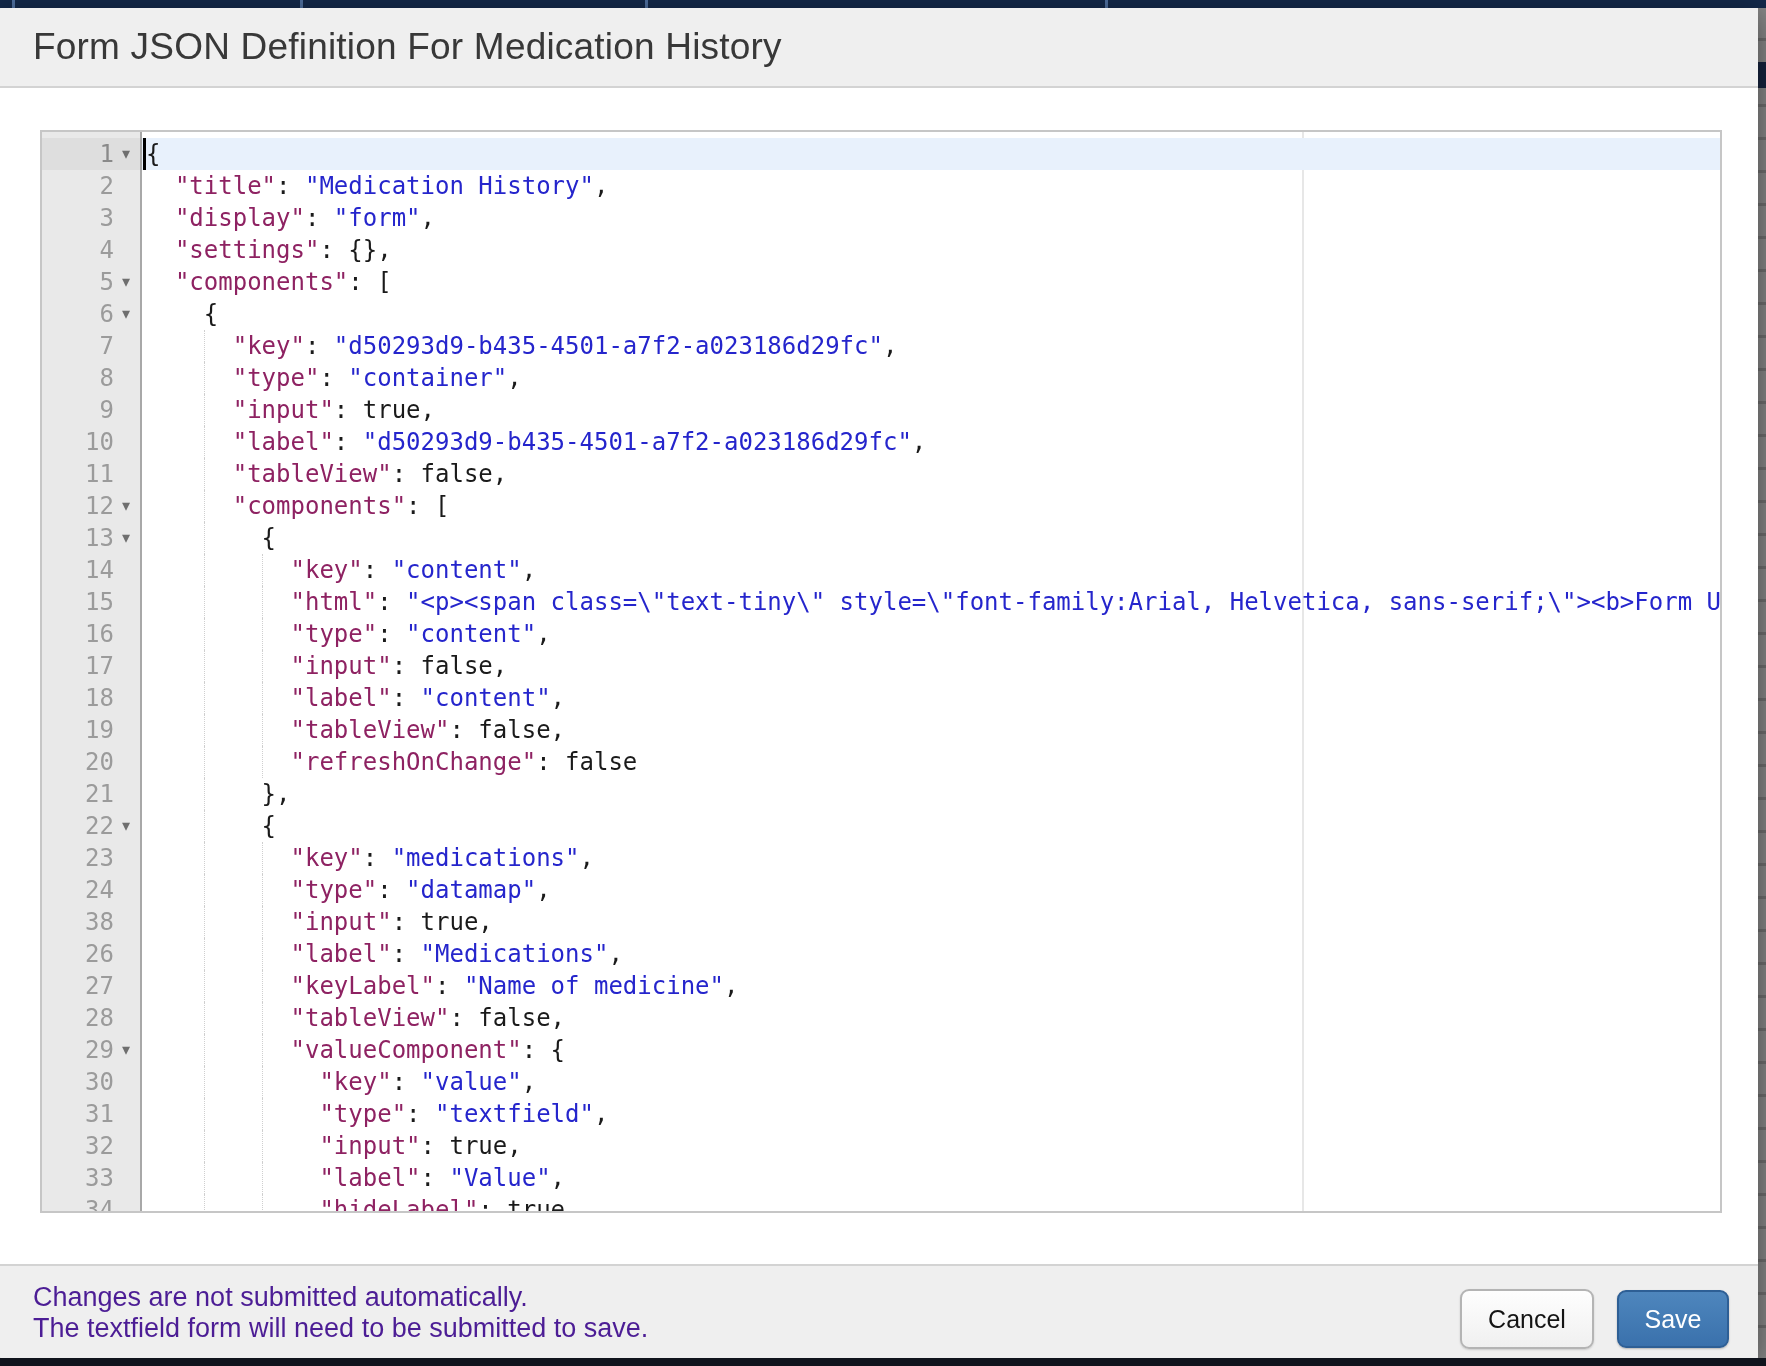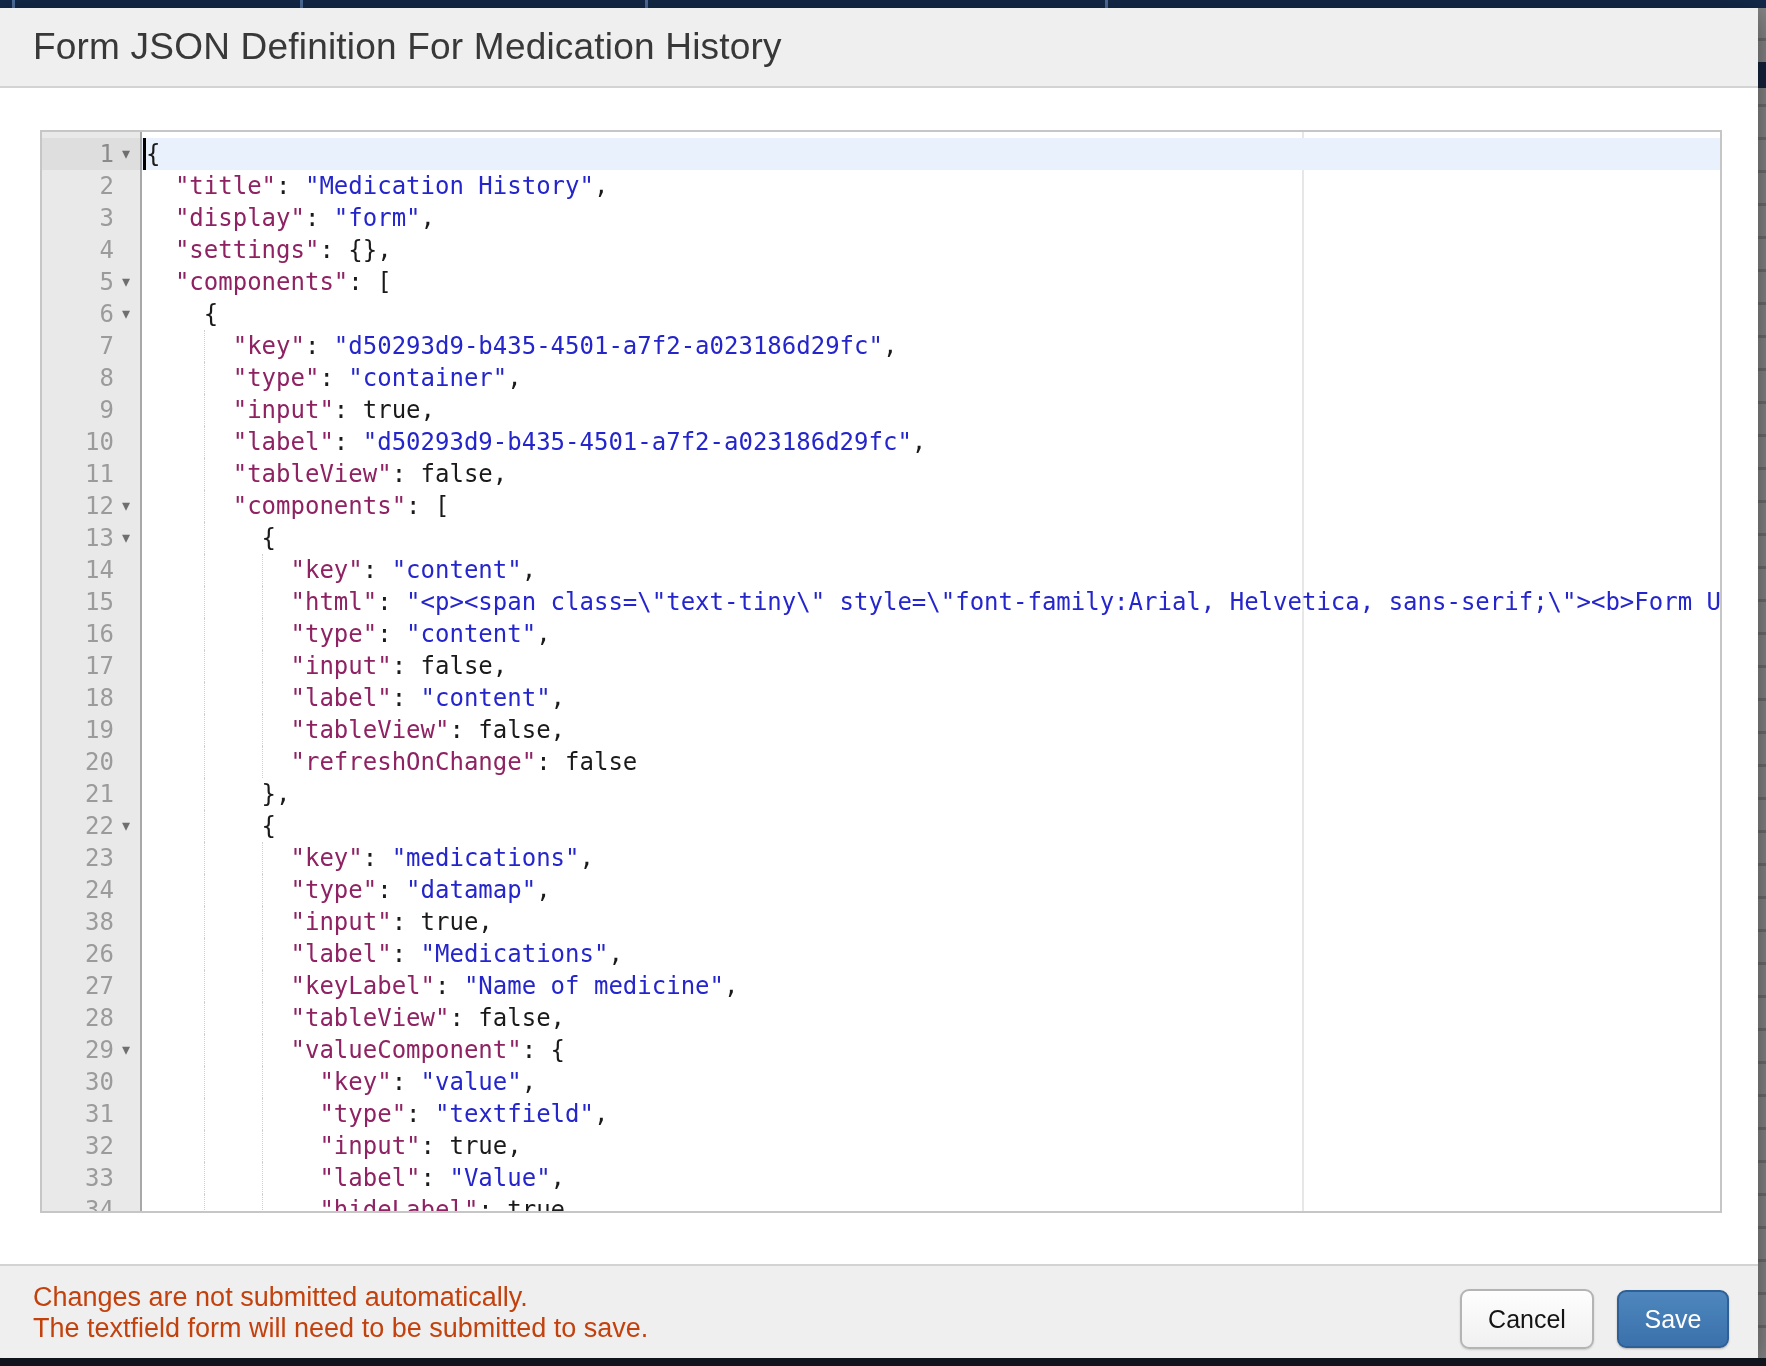--- a/index.html
+++ b/index.html
@@ -73,21 +73,21 @@
   .tk-key{color:#8e2262;}
   .tk-str{color:#2525cc;}
   .tk-p{color:#1a1a1a;}
 
   
   .modal-footer{
     position:absolute;left:0;top:1256px;width:100%;height:94px;
     background:#efefef;border-top:2px solid #d3d3d3;
   }
   .footer-note{
-    position:absolute;left:33px;top:16px;font-size:27px;line-height:31px;color:#c2410c;
+    position:absolute;left:33px;top:16px;font-size:27px;line-height:31px;color:#4c1d95;
   }
   .btn{
     position:absolute;box-sizing:border-box;border-radius:9px;
     font-family:"Liberation Sans", sans-serif;font-size:25px;
     display:flex;align-items:center;justify-content:center;cursor:pointer;
   }
   .btn-cancel{
     left:1460px;top:23px;width:134px;height:60px;
     background:linear-gradient(#fefefe,#f0f0f0);
     border:2px solid #b4b4b4;color:#141414;

